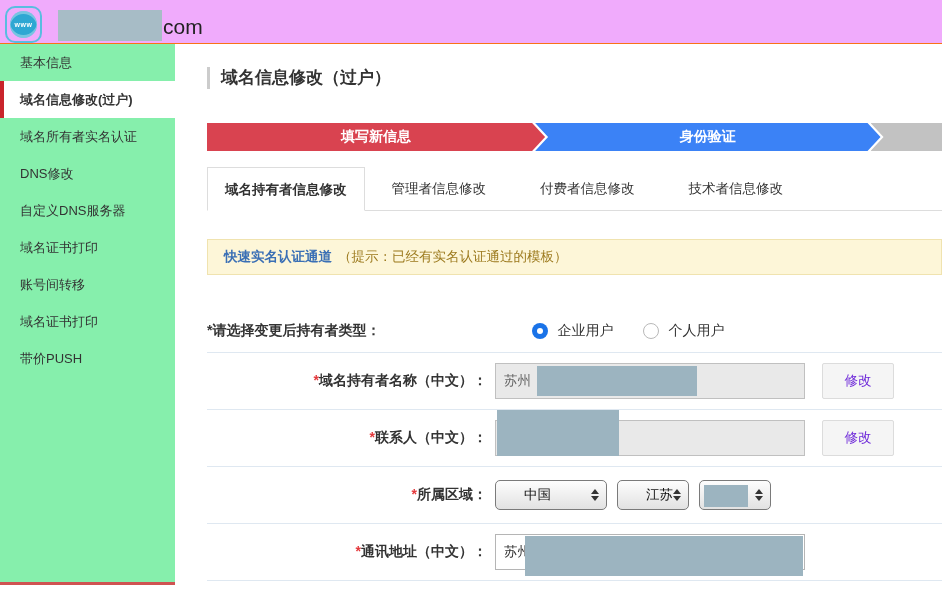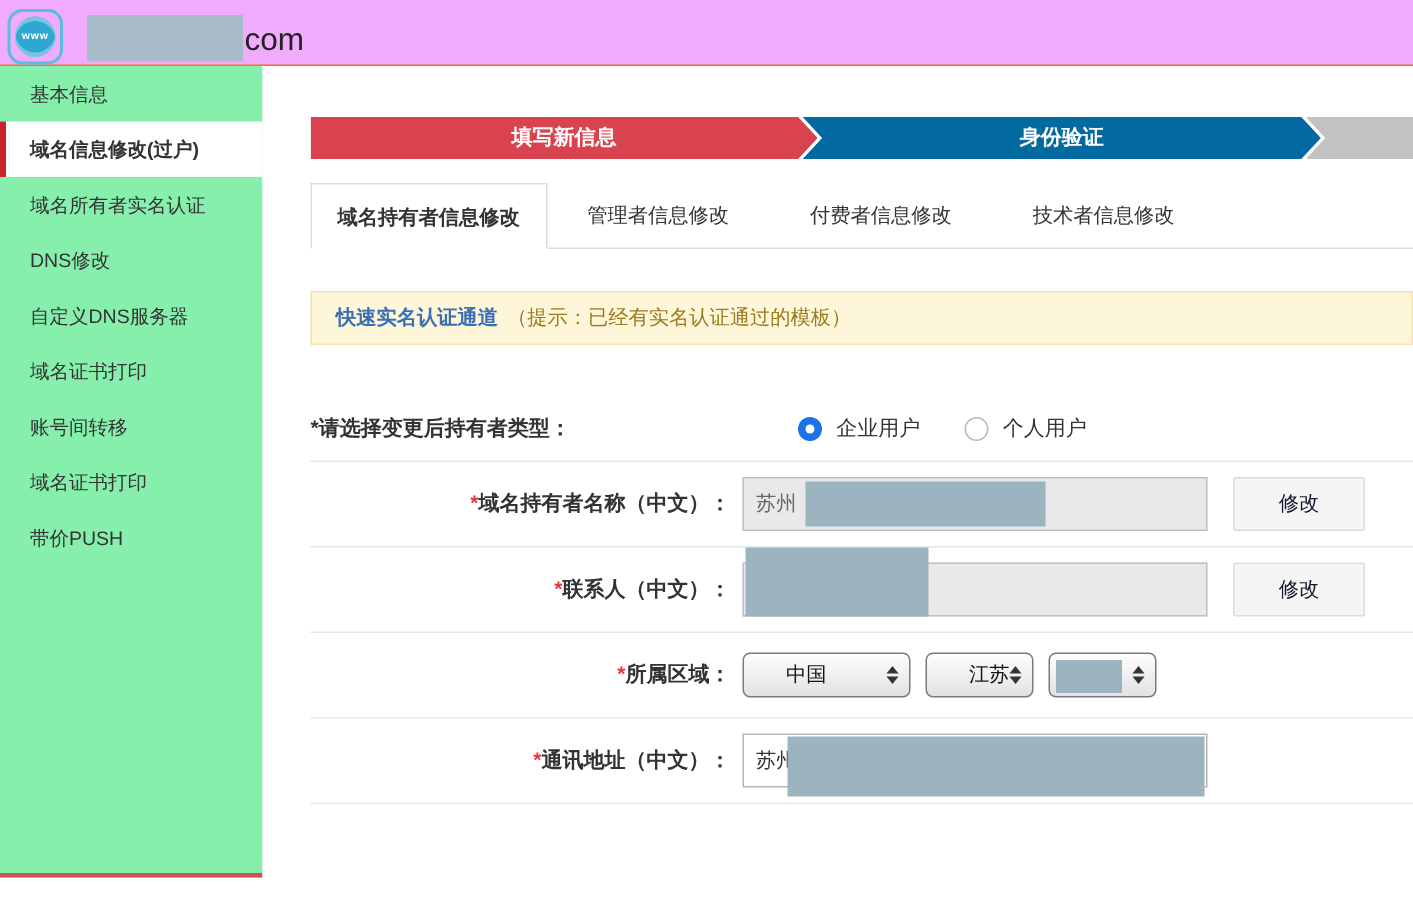--- a/index.html
+++ b/index.html
@@ -29,21 +29,21 @@
   .title-row { margin-top:22px; display:flex; align-items:center; }
   .title-bar { width:3px; height:22px; background:#ccc; margin-right:11px; }
   .page-title { font-size:17px; font-weight:bold; color:#333; }
 
   
   .steps { margin-top:34px; display:flex; height:28px; }
   .step { display:flex; align-items:center; justify-content:center;
     color:#fff; font-size:14px; font-weight:bold; }
   .step-active { width:46%; background:#d94350;
     clip-path:polygon(0 0, calc(100% - 13px) 0, 100% 50%, calc(100% - 13px) 100%, 0 100%); }
-  .step-next { width:47%; background:#0369a1; margin-left:-10px;
+  .step-next { width:47%; background:#3b82f6; margin-left:-10px;
     clip-path:polygon(0 0, calc(100% - 13px) 0, 100% 50%, calc(100% - 13px) 100%, 0 100%, 13px 50%); }
   .step-last { flex:1; background:#c2c2c2; margin-left:-10px;
     clip-path:polygon(0 0, 100% 0, 100% 100%, 0 100%, 13px 50%); }
 
   
   .tabs { margin-top:16px; display:flex; align-items:flex-end; height:44px; border-bottom:1px solid #ddd;text-align:center; }
   .tab { font-size:13.5px; color:#333; padding:0 27px; height:43px; line-height:43px; cursor:pointer; }
   .tab.active { border:1px solid #ddd; border-bottom:1px solid #fff; margin-bottom:-1px;
     background:#fff; font-weight:bold; padding:0 17px; height:44px; line-height:44px; }
 
@@ -72,22 +72,22 @@
   .req { color:#e4393c; }
   .input-wrap { position:relative; margin-left:8px; width:310px; height:36px; }
   .mock-input { width:310px; height:36px; border:1px solid #c0c0c0; background:#e9e9e9;
     line-height:34px; padding-left:8px; font-size:13.5px; color:#666; }
   .mock-input.editable { background:#fff; border-color:#b5b5b5; color:#333; }
   .redact { position:absolute; background:#9cb4c0; }
   .redact-1 { left:42px; top:3px; width:160px; height:30px; }
   .redact-2 { left:2px; top:-10px; width:122px; height:46px; }
   .redact-3 { left:4px; top:4px; width:44px; height:22px; }
   .redact-4 { left:30px; top:2px; width:278px; height:40px; }
-  .modify-btn { margin-left:17px; width:88px; height:36px; background:#f5f5f5; border:1px solid #dcdcdc;
-    border-radius:2px; font-size:13.5px; color:#0f172a; cursor:pointer;
+  .modify-btn { margin-left:17px; width:72px; height:36px; background:#f5f5f5; border:1px solid #dcdcdc;
+    border-radius:2px; font-size:13.5px; color:#6d28d9; cursor:pointer;
     font-family:"Liberation Sans","DejaVu Sans",sans-serif; }
   .sel { position:relative; height:30px; border:1.5px solid #7a7a7a; border-radius:5px;
     background:linear-gradient(#fdfdfd,#e2e2e2); display:flex; align-items:center;
     padding-left:28px; font-size:13.5px; color:#111; cursor:pointer; margin-right:10px; }
   .sel-cn { width:112px; } .sel-prov { width:72px; } .sel-city { width:72px; }
   .sel-arrows { position:absolute; right:7px; top:50%; transform:translateY(-50%);
     display:flex; flex-direction:column; gap:2px; }
   .tri-up { width:0; height:0; border-left:4px solid transparent; border-right:4px solid transparent;
     border-bottom:5px solid #333; }
   .tri-down { width:0; height:0; border-left:4px solid transparent; border-right:4px solid transparent;
@@ -112,20 +112,24 @@
     <div class="side-item">DNS修改</div>
     <div class="side-item">自定义DNS服务器</div>
     <div class="side-item">域名证书打印</div>
     <div class="side-item">账号间转移</div>
     <div class="side-item">域名证书打印</div>
     <div class="side-item">带价PUSH</div>
     <div class="side-strip"></div>
   </div>
 
   <div class="main">
+    <div class="title-row">
+      <div class="title-bar"></div>
+      <div class="page-title">域名信息修改（过户）</div>
+    </div>
 
     <div class="steps">
       <div class="step step-active">填写新信息</div>
       <div class="step step-next">身份验证</div>
       <div class="step step-last"></div>
     </div>
 
     <div class="tabs">
       <div class="tab active">域名持有者信息修改</div>
       <div class="tab">管理者信息修改</div>

